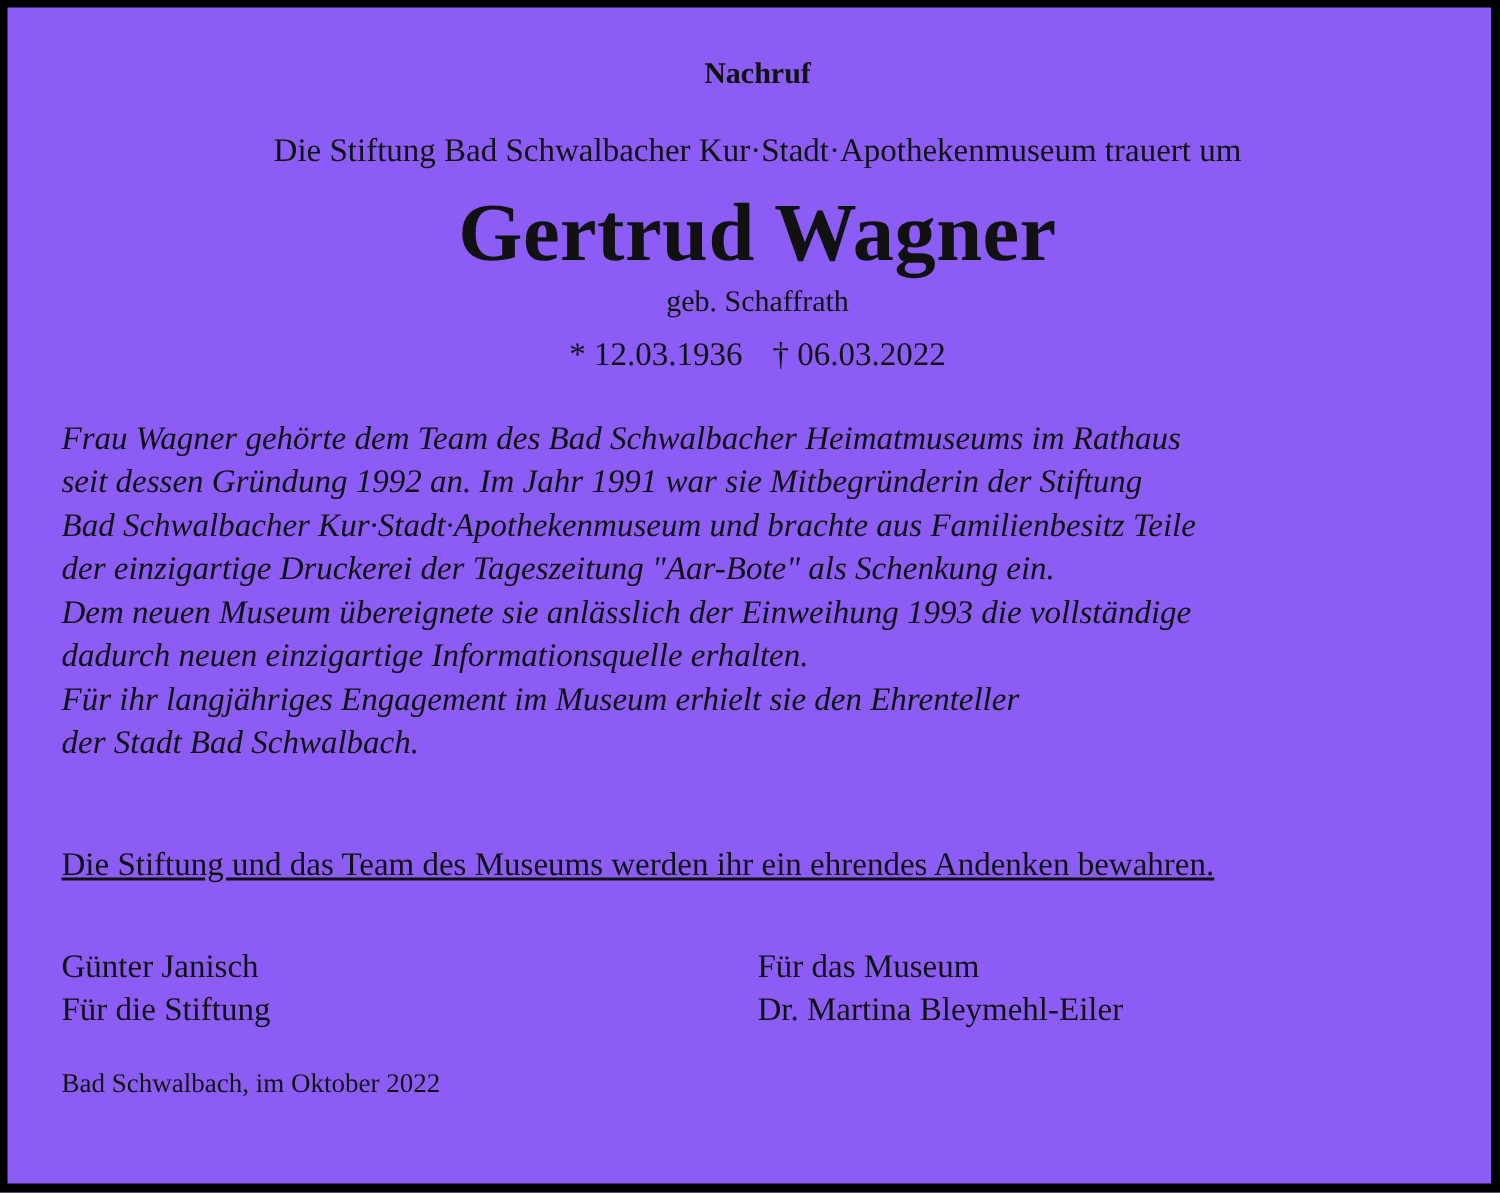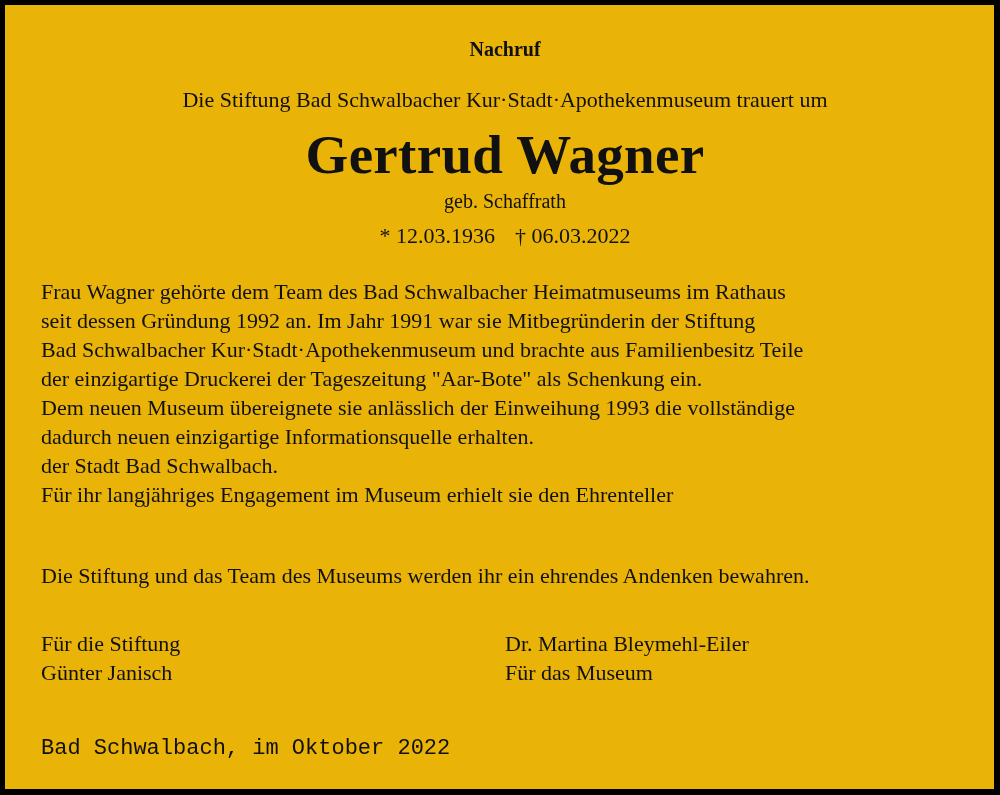--- a/index.html
+++ b/index.html
@@ -18,21 +18,21 @@
     position: absolute;
     left: 0;
     top: 0;
     width: 1000px;
     height: 795px;
     box-sizing: border-box;
     border-top: 5px solid #000000;
     border-left: 5px solid #000000;
     border-right: 6px solid #000000;
     border-bottom: 6px solid #000000;
-    background: #eab308;
+    background: #8b5cf6;
   }
   .abs {
     position: absolute;
     white-space: nowrap;
     line-height: 1;
   }
   .center {
     left: 0;
     width: 1000px;
     text-align: center;
@@ -64,43 +64,44 @@
     display: inline-block;
     width: 20px;
   }
   .body-text {
     position: absolute;
     left: 36px;
     top: 272px;
     font-size: 22px;
     line-height: 29px;
     white-space: nowrap;
+    font-style: italic;
   }
   .body-text div {
     height: 29px;
   }
   .closing {
     left: 36px;
     top: 560px;
     font-size: 22px;
+    text-decoration: underline;
   }
   .sig-col {
     position: absolute;
     top: 624px;
     font-size: 22px;
     line-height: 29px;
     white-space: nowrap;
   }
   .sig-left { left: 36px; }
   .sig-right { left: 500px; }
   .place-date {
     left: 36px;
-    top: 733px;
-    font-size: 22px;
-    font-family: Liberation Mono, monospace;
+    top: 708px;
+    font-size: 18px;
   }
 </style>
 </head>
 <body>
 
 <div class="frame">
 
   <div class="abs center heading">Nachruf</div>
 
   <div class="abs center intro">Die Stiftung Bad Schwalbacher Kur·Stadt·Apothekenmuseum trauert um</div>
@@ -113,31 +114,31 @@
     <span>* 12.03.1936</span><span class="gap"></span><span>† 06.03.2022</span>
   </div>
 
   <div class="body-text">
     <div>Frau Wagner gehörte dem Team des Bad Schwalbacher Heimatmuseums im Rathaus</div>
     <div>seit dessen Gründung 1992 an. Im Jahr 1991 war sie Mitbegründerin der Stiftung</div>
     <div>Bad Schwalbacher Kur·Stadt·Apothekenmuseum und brachte aus Familienbesitz Teile</div>
     <div>der einzigartige Druckerei der Tageszeitung "Aar-Bote" als Schenkung ein.</div>
     <div>Dem neuen Museum übereignete sie anlässlich der Einweihung 1993 die vollständige</div>
     <div>dadurch neuen einzigartige Informationsquelle erhalten.</div>
+    <div>Für ihr langjähriges Engagement im Museum erhielt sie den Ehrenteller</div>
     <div>der Stadt Bad Schwalbach.</div>
-    <div>Für ihr langjähriges Engagement im Museum erhielt sie den Ehrenteller</div>
   </div>
 
   <div class="abs closing">Die Stiftung und das Team des Museums werden ihr ein ehrendes Andenken bewahren.</div>
 
   <div class="sig-col sig-left">
+    <div>Günter Janisch</div>
     <div>Für die Stiftung</div>
-    <div>Günter Janisch</div>
   </div>
 
   <div class="sig-col sig-right">
+    <div>Für das Museum</div>
     <div>Dr. Martina Bleymehl-Eiler</div>
-    <div>Für das Museum</div>
   </div>
 
   <div class="abs place-date">Bad Schwalbach, im Oktober 2022</div>
 
 </div>
 
 </body></html>

